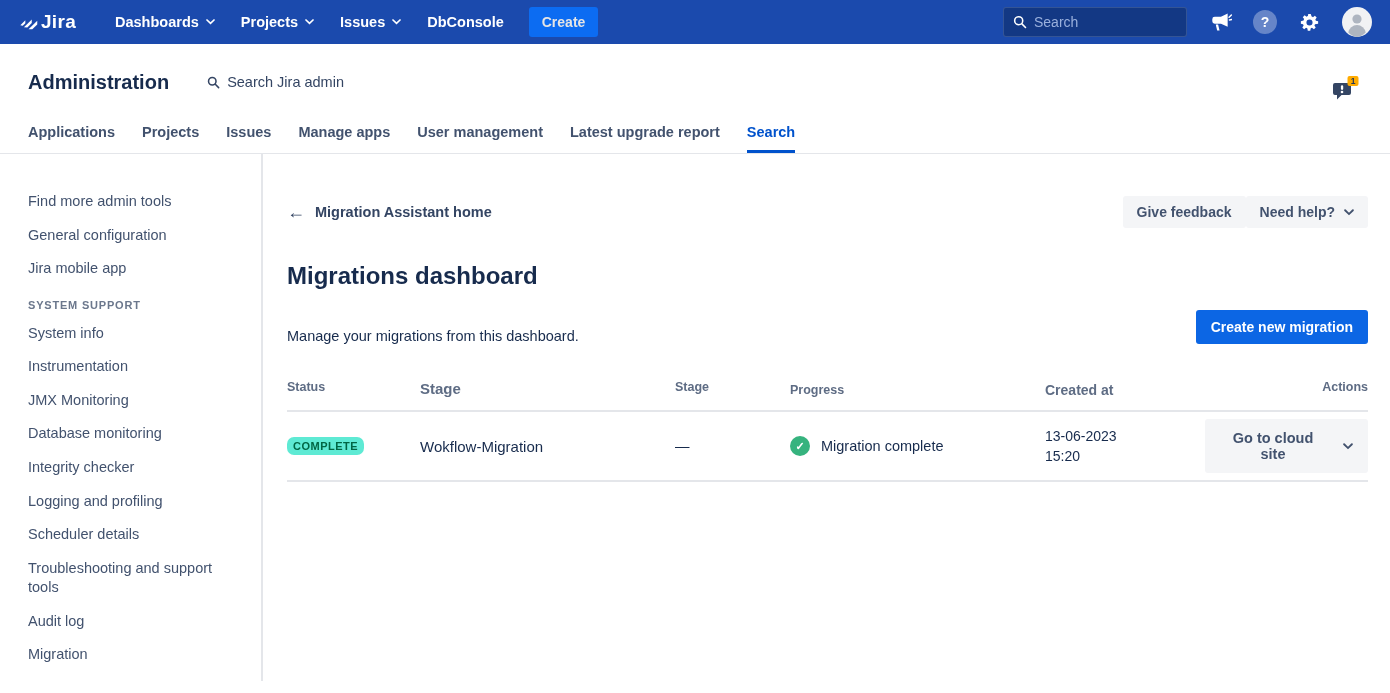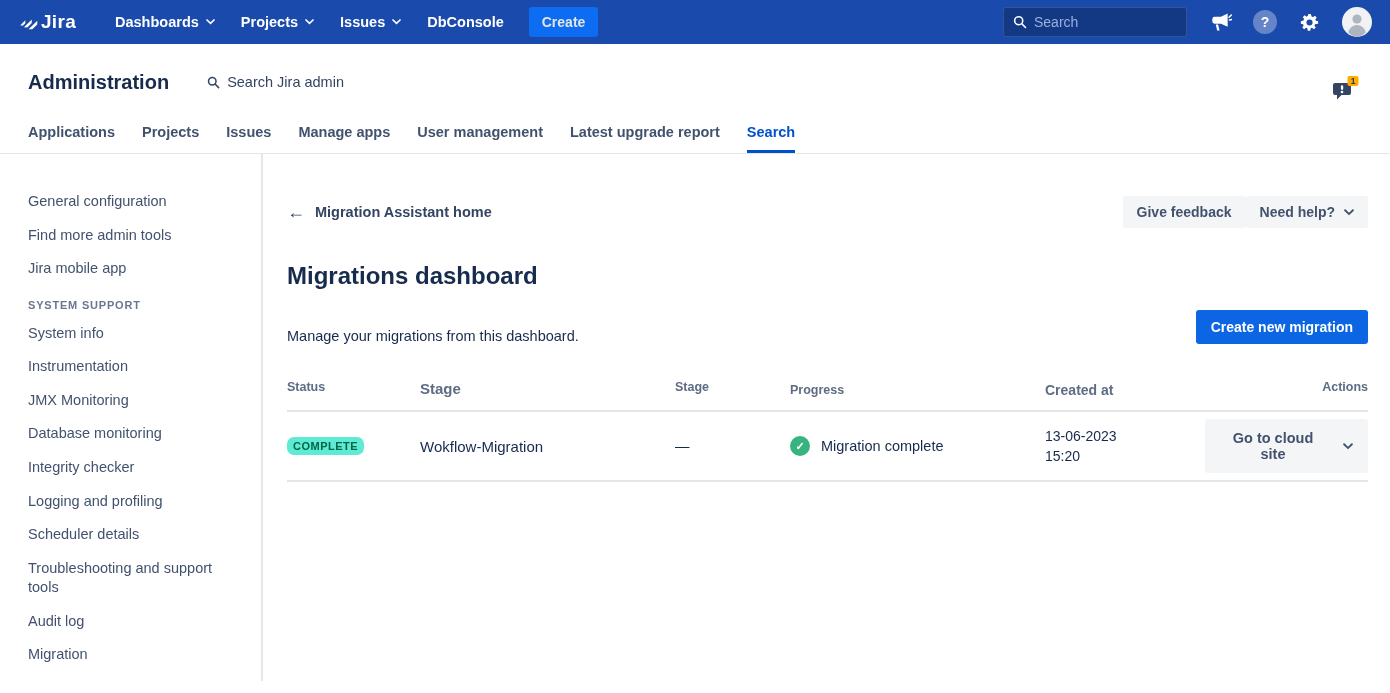--- a/index.html
+++ b/index.html
@@ -188,22 +188,22 @@
   <div class="tab">Issues</div>
   <div class="tab">Manage apps</div>
   <div class="tab">User management</div>
   <div class="tab">Latest upgrade report</div>
   <div class="tab active">Search</div>
 </div>
 
 <div class="content">
 
   <div class="sidebar">
+    <div class="side-item">Find more admin tools</div>
     <div class="side-item">General configuration</div>
-    <div class="side-item">Find more admin tools</div>
     <div class="side-item">Jira mobile app</div>
     <div class="side-section">SYSTEM SUPPORT</div>
     <div class="side-item">System info</div>
     <div class="side-item">Instrumentation</div>
     <div class="side-item">JMX Monitoring</div>
     <div class="side-item">Database monitoring</div>
     <div class="side-item">Integrity checker</div>
     <div class="side-item">Logging and profiling</div>
     <div class="side-item">Scheduler details</div>
     <div class="side-item">Troubleshooting and support tools</div>

